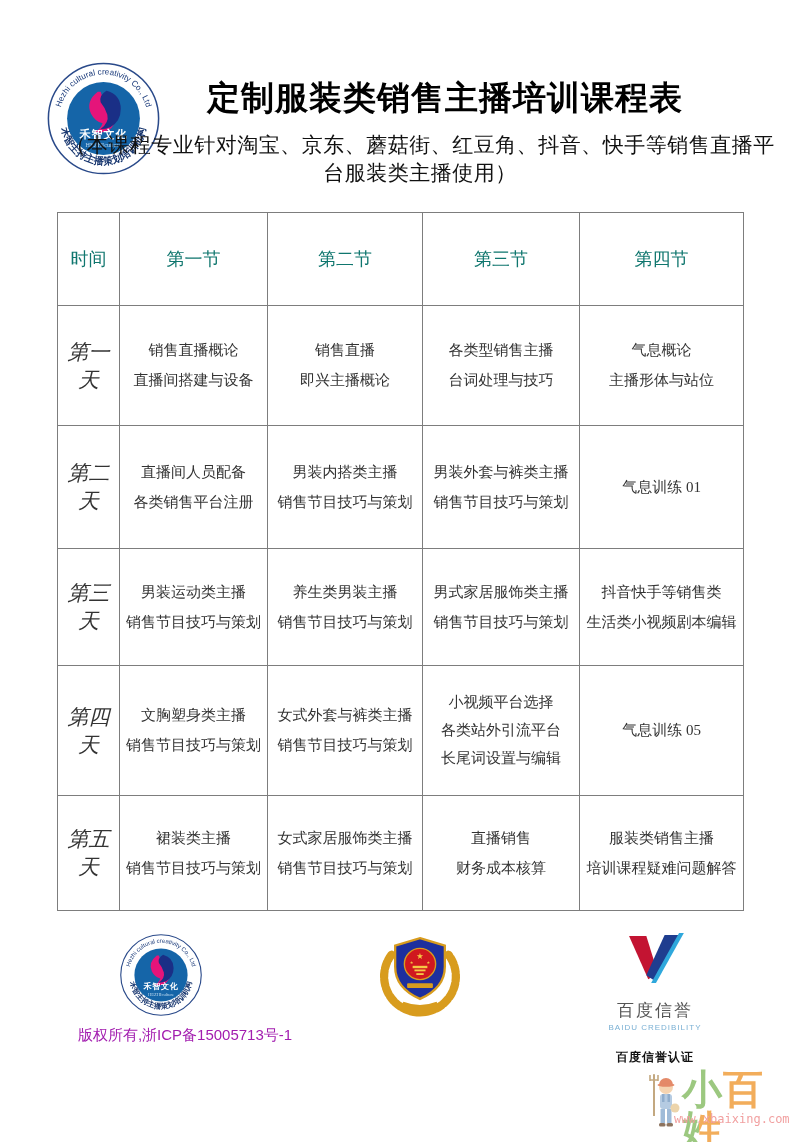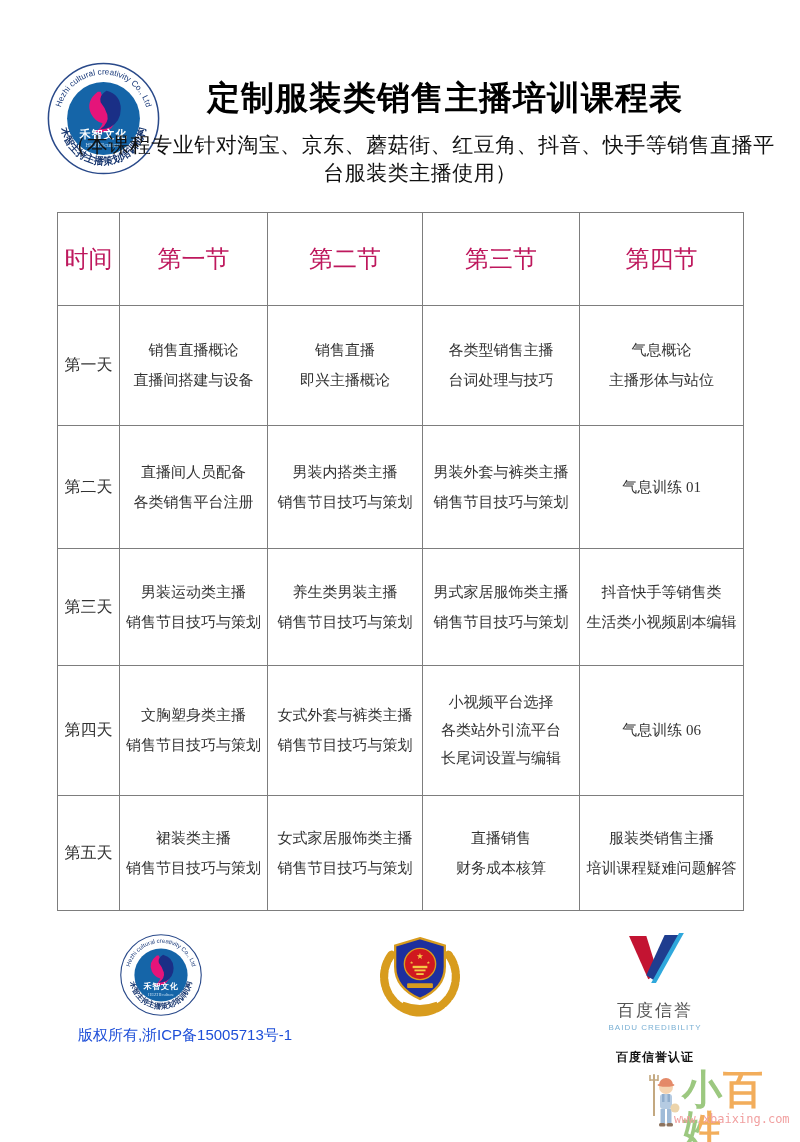--- a/index.html
+++ b/index.html
@@ -14,30 +14,30 @@
               font-size:21px;color:#111;letter-spacing:0.5px;}
 
   
   table.course{position:absolute;left:57px;top:212px;width:686px;border-collapse:collapse;
                table-layout:fixed;}
   table.course td{border:1px solid #7d7d7d;text-align:center;vertical-align:middle;
                   padding:0;color:#333;}
   col.c0{width:62px}col.c1{width:148px}col.c2{width:155px}col.c3{width:157px}col.c4{width:164px}
   tr.rh{height:93px}  tr.r1{height:120px} tr.r2{height:123px}
   tr.r3{height:117px} tr.r4{height:130px} tr.r5{height:115px}
-  tr.rh td{font-size:24px;color:#be185d;}
-  td.day{font-size:16px;color:#222;}
+  tr.rh td{font-size:18px;color:#0f766e;}
+  td.day{font-size:21px;color:#222;font-style:italic;}
   .cline{font-size:15px;line-height:1;margin:15px 0;}
   td.tight .cline{margin:13px 0;}
 
   
   .hezhi-logo-sm{position:absolute;left:119px;top:933px;width:84px;height:84px;}
   .copyright{position:absolute;left:40px;top:1026px;width:290px;text-align:center;
              font-family:"Liberation Sans","DejaVu Sans",sans-serif;
-             font-size:15px;color:#1d4ed8;}
+             font-size:15px;color:#a21caf;}
   .police-badge{position:absolute;left:374px;top:928px;width:92px;height:94px;}
   .police-record{position:absolute;left:260px;top:1026px;width:320px;text-align:center;
              font-family:"Liberation Sans","DejaVu Sans",sans-serif;
              font-size:16px;font-weight:bold;color:#111;}
   .baidu-block{position:absolute;left:575px;top:933px;width:160px;text-align:center;}
   .baidu-v{width:58px;height:50px;margin:0 auto;display:block;}
   .baidu-cn{font-family:"Liberation Sans","DejaVu Sans",sans-serif;
             font-size:17px;color:#555;letter-spacing:2px;margin-top:16px;}
   .baidu-en{font-family:"Liberation Sans","DejaVu Sans",sans-serif;
             font-size:8px;color:#7ab0d4;letter-spacing:1px;margin-top:1px;}
@@ -174,21 +174,21 @@
       <td>
         <div class="cline">女式外套与裤类主播</div>
         <div class="cline">销售节目技巧与策划</div>
       </td>
       <td class="tight">
         <div class="cline">小视频平台选择</div>
         <div class="cline">各类站外引流平台</div>
         <div class="cline">长尾词设置与编辑</div>
       </td>
       <td>
-        <div class="cline">气息训练 06</div>
+        <div class="cline">气息训练 05</div>
       </td>
     </tr>
 
     <tr class="r5">
       <td class="day">第五天</td>
       <td>
         <div class="cline">裙装类主播</div>
         <div class="cline">销售节目技巧与策划</div>
       </td>
       <td>

